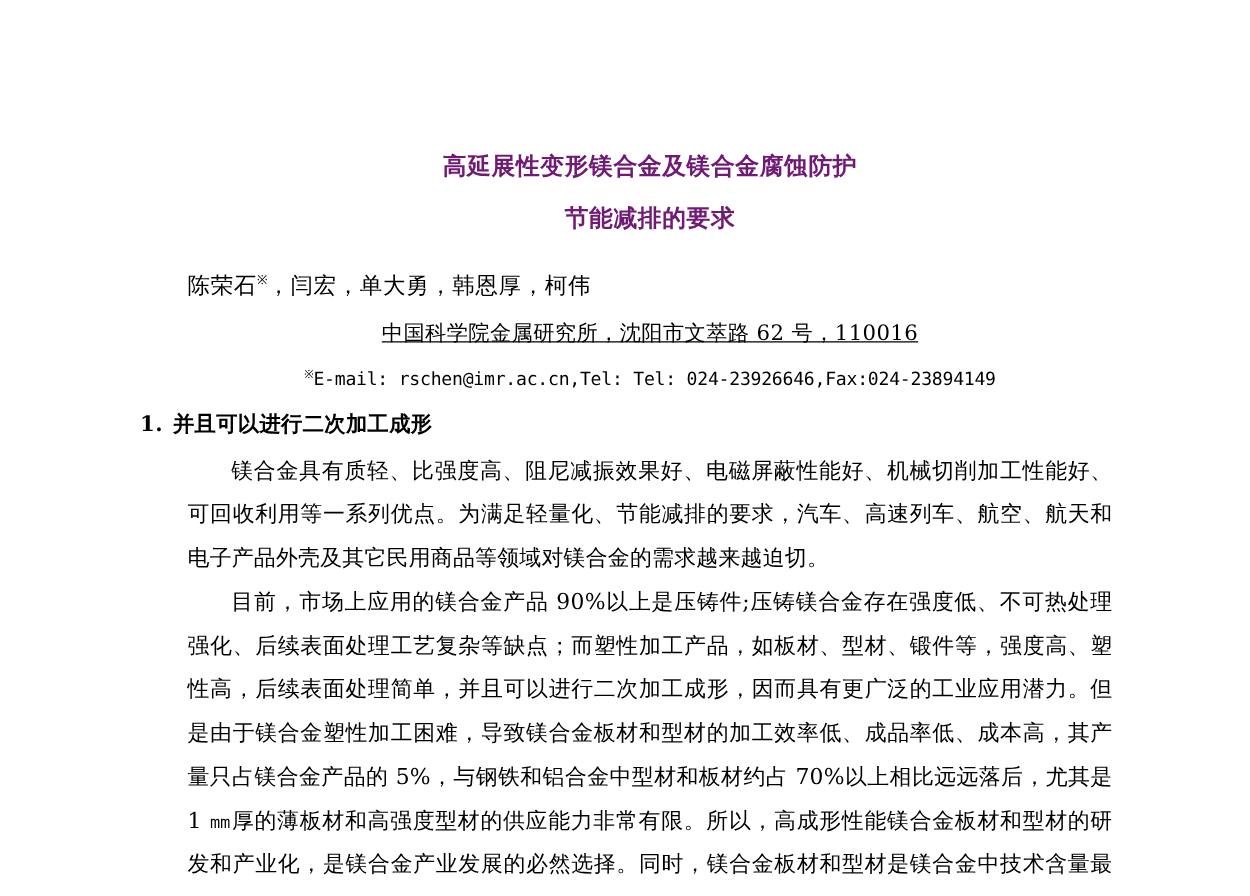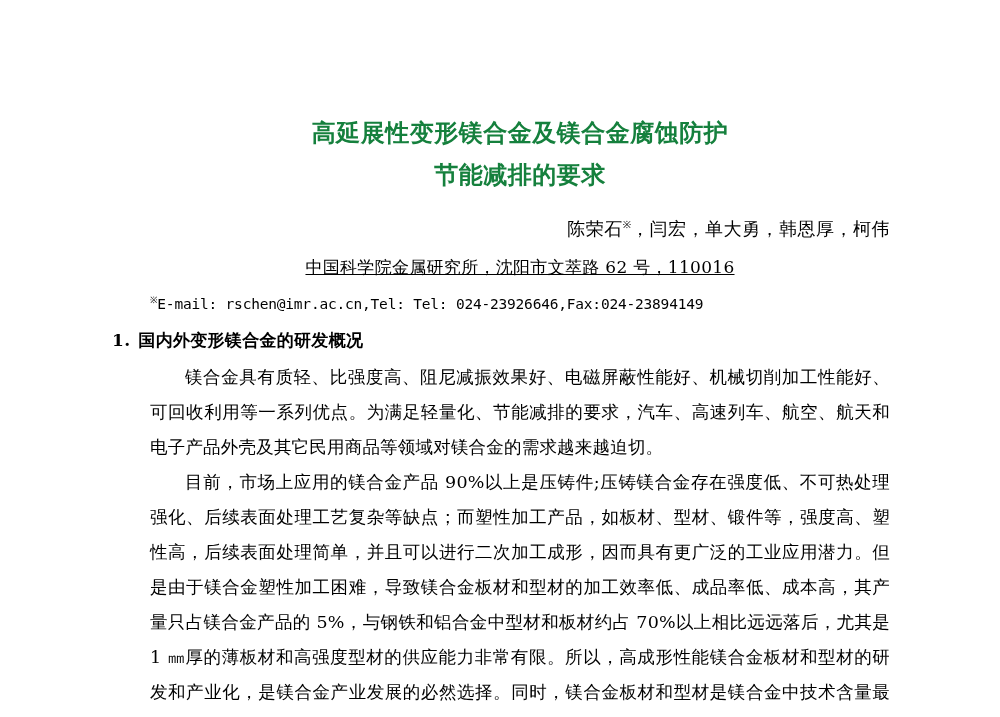--- a/index.html
+++ b/index.html
@@ -27,28 +27,28 @@
     top: 0;
     width: 740px;
   }
   .title-block {
     padding-top: 112px;
     text-align: center;
   }
   .doc-title-line {
     font-family: "DejaVu Serif", serif;
     font-weight: bold;
-    font-size: 24px;
+    font-size: 19px;
     line-height: 42px;
     letter-spacing: 0.5px;
-    color: #15803d;
+    color: #701a75;
   }
   .authors {
     margin-top: 14px;
-    text-align: right;
+    text-align: left;
     font-family: "DejaVu Serif", serif;
     font-size: 18px;
     line-height: 30px;
     letter-spacing: 0.5px;
   }
   .authors .sup {
     font-size: 10px;
     vertical-align: super;
     letter-spacing: 0;
   }
@@ -56,21 +56,21 @@
     margin-top: 8px;
     text-align: center;
     font-family: "DejaVu Serif", serif;
     font-size: 17px;
     line-height: 30px;
     letter-spacing: 0.3px;
     text-decoration: underline;
   }
   .contact {
     margin-top: 6px;
-    text-align: left;
+    text-align: center;
     font-family: "DejaVu Sans Mono", monospace;
     font-size: 14.5px;
     line-height: 24px;
     letter-spacing: -0.2px;
     white-space: nowrap;
   }
   .contact .sup {
     font-size: 9px;
     vertical-align: super;
   }
@@ -120,20 +120,20 @@
       <span>陈荣石</span><span class="sup">※</span><span>，闫宏，单大勇，韩恩厚，柯伟</span>
     </div>
 
     <div class="affiliation">中国科学院金属研究所，沈阳市文萃路 62 号，110016</div>
 
     <div class="contact">
       <span class="sup">※</span><span>E-mail: rschen@imr.ac.cn,Tel: Tel: 024-23926646,Fax:024-23894149</span>
     </div>
 
     <div class="section-heading">
-      <span class="num">1.</span><span>国内外变形镁合金的研发概况</span>
+      <span class="num">1.</span><span>并且可以进行二次加工成形</span>
     </div>
 
     <p class="body-par first">镁合金具有质轻、比强度高、阻尼减振效果好、电磁屏蔽性能好、机械切削加工性能好、可回收利用等一系列优点。为满足轻量化、节能减排的要求，汽车、高速列车、航空、航天和电子产品外壳及其它民用商品等领域对镁合金的需求越来越迫切。</p>
     <p class="body-par">目前，市场上应用的镁合金产品 90%以上是压铸件;压铸镁合金存在强度低、不可热处理强化、后续表面处理工艺复杂等缺点；而塑性加工产品，如板材、型材、锻件等，强度高、塑性高，后续表面处理简单，并且可以进行二次加工成形，因而具有更广泛的工业应用潜力。但是由于镁合金塑性加工困难，导致镁合金板材和型材的加工效率低、成品率低、成本高，其产量只占镁合金产品的 5%，与钢铁和铝合金中型材和板材约占 70%以上相比远远落后，尤其是 1 ㎜厚的薄板材和高强度型材的供应能力非常有限。所以，高成形性能镁合金板材和型材的研发和产业化，是镁合金产业发展的必然选择。同时，镁合金板材和型材是镁合金中技术含量最高、附加值最高的产品。一旦广泛应用于汽车和电子产品外壳领域，将会产生显著</p>
 
   </div>
 </div>
 
 </body></html>

